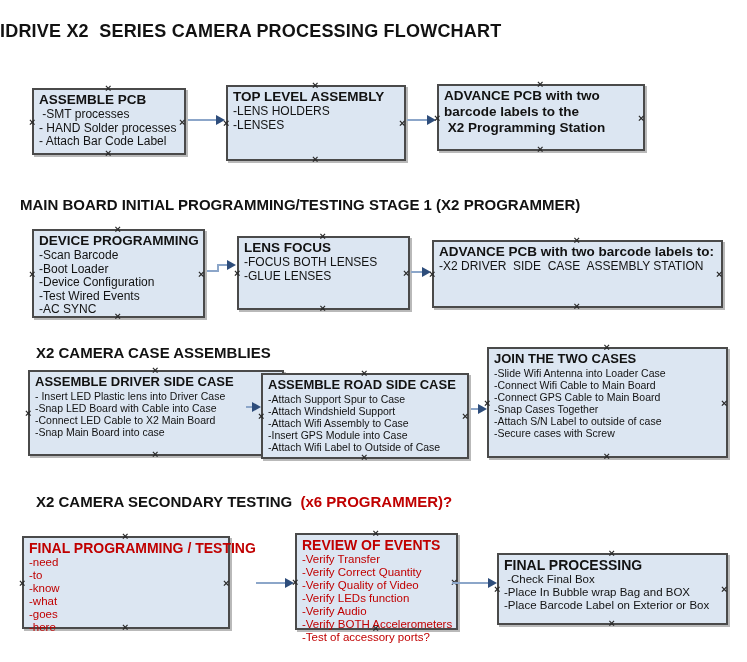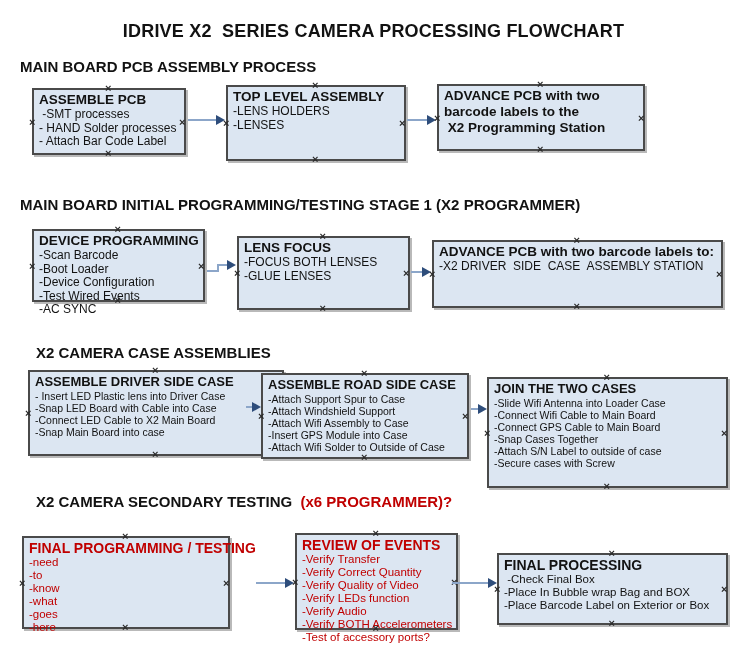--- a/index.html
+++ b/index.html
@@ -1,21 +1,21 @@
 <!DOCTYPE html>
 <html style="--red: #c00000; --box-fill: #dce6f2; --box-border: #4a4a4a; --conn-line: #8ca6c9; --conn-arrow: #2e4d7b;"><head>
 <meta charset="utf-8">
 <style>
   html,body{margin:0;padding:0;background:#ffffff;}
   #canvas{
     position:relative;width:747px;height:662px;background:#fff;overflow:hidden;
     font-family:"Liberation Sans",sans-serif;color:#121212;
   }
   .page-title{
-    position:absolute;left:0;right:0;top:21px;text-align:center;
+    position:absolute;left:0;right:0;top:21px;
     font-size:18px;font-weight:bold;letter-spacing:.2px;white-space:pre;
   }
   .section-header{
     position:absolute;font-size:15px;font-weight:bold;white-space:pre;
   }
   .section-header .red-part{color:var(--red,#c00000);}
   .box{
     position:absolute;box-sizing:border-box;
     background:var(--box-fill,#dce6f2);
     border:2px solid var(--box-border,#4a4a4a);
@@ -47,21 +47,20 @@
     border-left:9px solid var(--conn-arrow,#2e4d7b);
   }
 </style>
 </head>
 <body>
 
 <div id="canvas">
 
   <div class="page-title">IDRIVE X2  SERIES CAMERA PROCESSING FLOWCHART</div>
 
-  <div class="section-header" style="left:20px;top:58px"><span>MAIN BOARD PCB ASSEMBLY PROCESS</span><span class="red-part"></span></div>
 
   <div class="box s1" style="left:32px;top:88px;width:154px;height:67px">
     <span class="anchor t"></span>
     <span class="anchor b"></span>
     <span class="anchor l"></span>
     <span class="anchor r"></span>
     <div class="box-title">ASSEMBLE PCB</div>
     <div class="box-items">
         <div class="box-item"> -SMT processes</div>
         <div class="box-item">- HAND Solder processes</div>
@@ -93,21 +92,21 @@
     <span class="anchor l"></span>
     <span class="anchor r"></span>
     <div class="box-title">ADVANCE PCB with two
 barcode labels to the
  X2 Programming Station</div>
     <div class="box-items"></div>
   </div>
 
   <div class="section-header" style="left:20px;top:196px"><span>MAIN BOARD INITIAL PROGRAMMING/TESTING STAGE 1 (X2 PROGRAMMER)</span><span class="red-part"></span></div>
 
-  <div class="box s2" style="left:32px;top:229px;width:173px;height:73px">
+  <div class="box s2" style="left:32px;top:229px;width:173px;height:89px">
     <span class="anchor t"></span>
     <span class="anchor b"></span>
     <span class="anchor l"></span>
     <span class="anchor r"></span>
     <div class="box-title">DEVICE PROGRAMMING</div>
     <div class="box-items">
         <div class="box-item">-Scan Barcode</div>
         <div class="box-item">-Boot Loader</div>
         <div class="box-item">-Device Configuration</div>
         <div class="box-item">-Test Wired Events</div>
@@ -169,28 +168,28 @@
     <span class="anchor t"></span>
     <span class="anchor b"></span>
     <span class="anchor l"></span>
     <span class="anchor r"></span>
     <div class="box-title">ASSEMBLE ROAD SIDE CASE</div>
     <div class="box-items">
         <div class="box-item">-Attach Support Spur to Case</div>
         <div class="box-item">-Attach Windshield Support</div>
         <div class="box-item">-Attach Wifi Assembly to Case</div>
         <div class="box-item">-Insert GPS Module into Case</div>
-        <div class="box-item">-Attach Wifi Solder to Outside of Case</div>
+        <div class="box-item">-Attach Wifi Label to Outside of Case</div>
       </div>
   </div>
 
   <div class="conn-line" style="left:471px;top:408px;width:8px"></div>
   <div class="conn-arrow" style="left:478px;top:404px"></div>
 
-  <div class="box s3" style="left:487px;top:377px;width:241px;height:111px">
+  <div class="box s3" style="left:487px;top:347px;width:241px;height:111px">
     <span class="anchor t"></span>
     <span class="anchor b"></span>
     <span class="anchor l"></span>
     <span class="anchor r"></span>
     <div class="box-title">JOIN THE TWO CASES</div>
     <div class="box-items">
         <div class="box-item">-Slide Wifi Antenna into Loader Case</div>
         <div class="box-item">-Connect Wifi Cable to Main Board</div>
         <div class="box-item">-Connect GPS Cable to Main Board</div>
         <div class="box-item">-Snap Cases Together</div>

